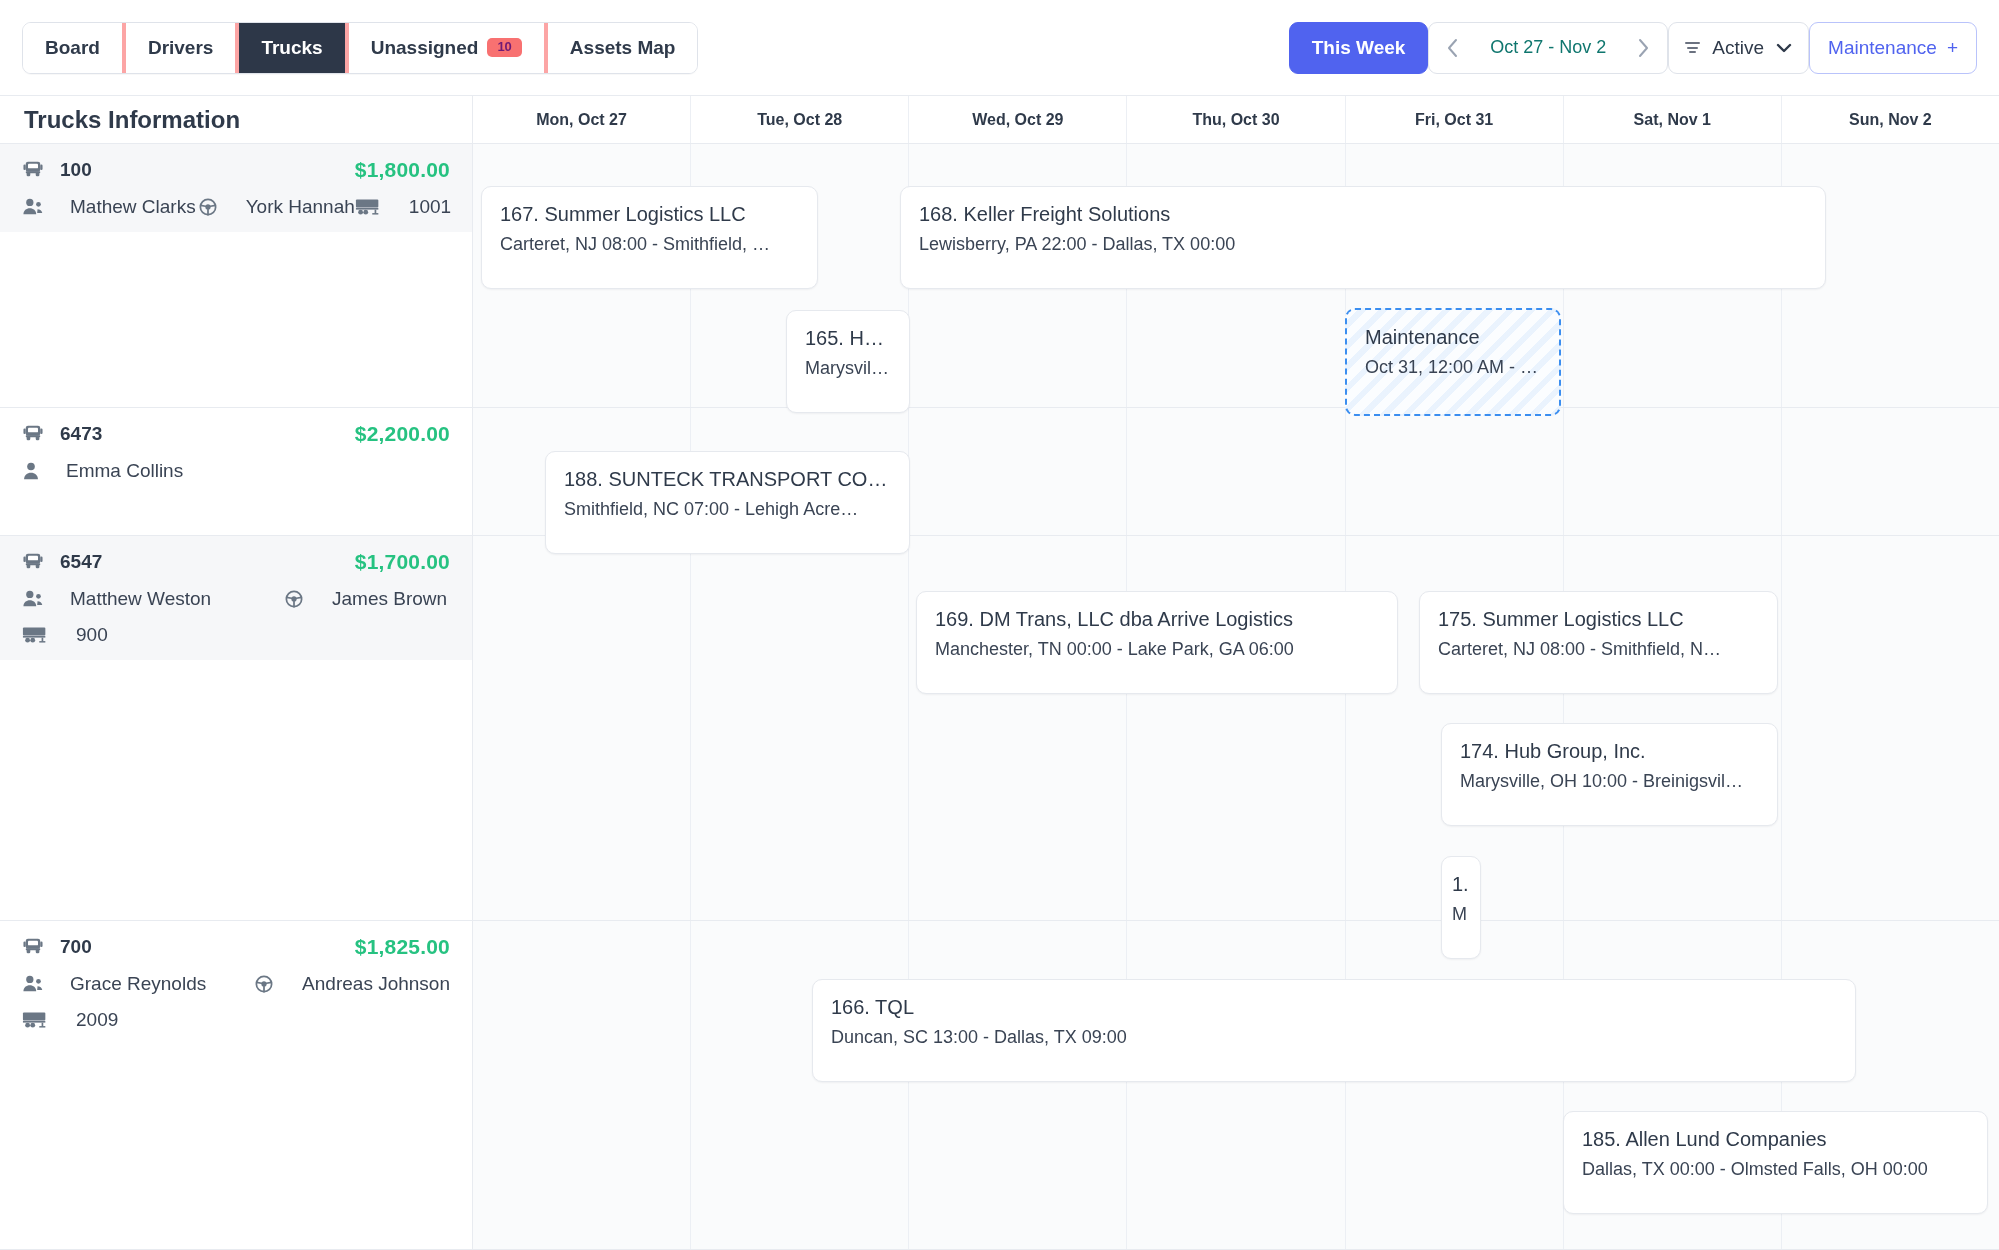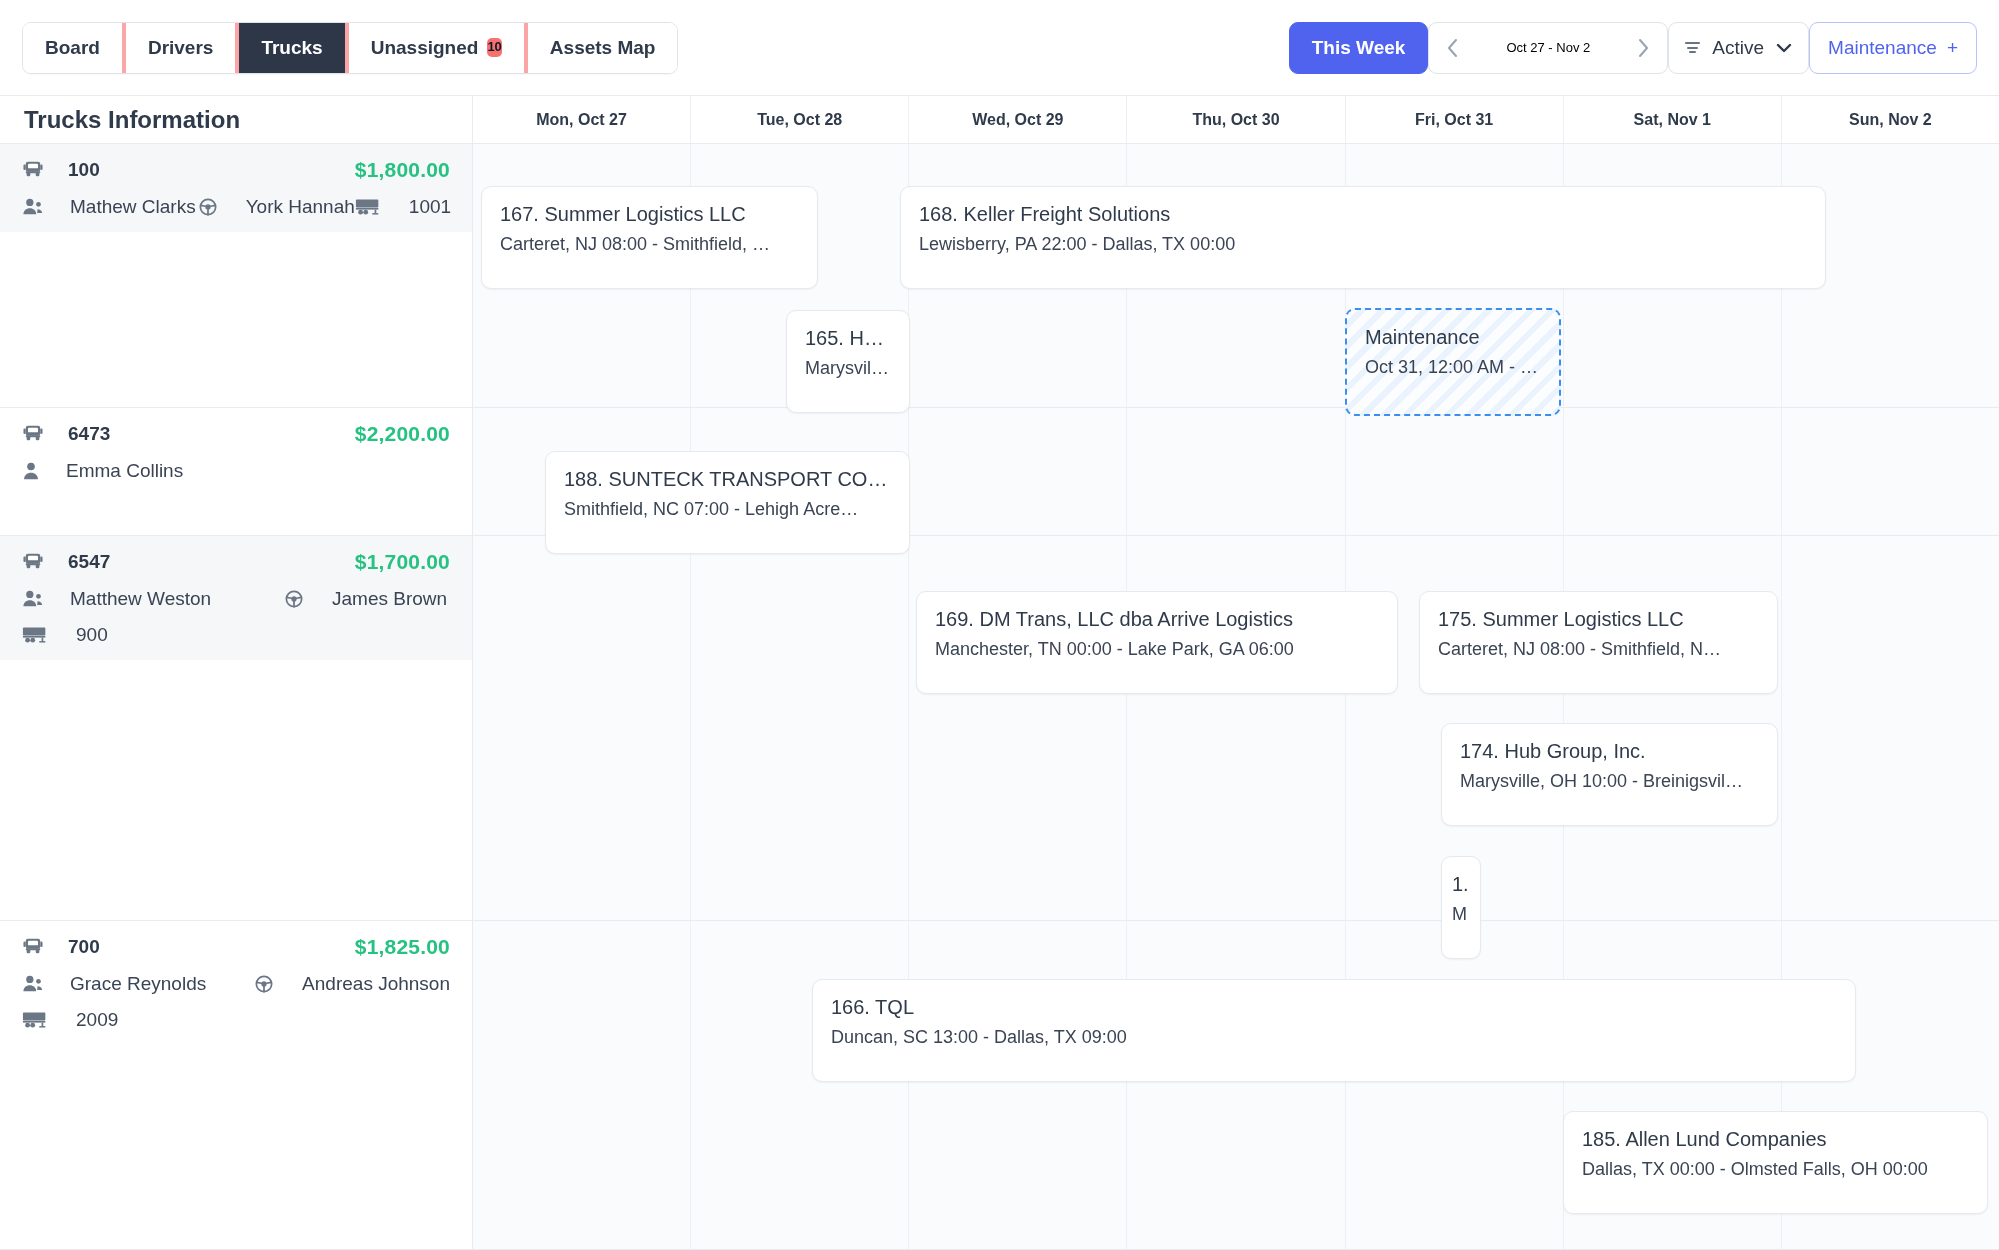--- a/index.html
+++ b/index.html
@@ -37,24 +37,24 @@
     font-weight: 700;
     color: #2f3a4a;
     background: #fff;
     border-right: 4px solid #fca5a5;
     cursor: pointer;
     white-space: nowrap;
   }
   .tab:last-child { border-right: none; }
   .tab.active { background: #2d3748; color: #fff; }
   .badge {
-    background: #f87171; color: #0f172a;
+    background: #f87171; color: #701a75;
     font-size: 13px; font-weight: 700;
     border-radius: 5px;
-    padding: 2px 0;
+    padding: 2px 10px;
     line-height: 1.15;
   }
 
   .topright { display: flex; align-items: center; }
 
   .btn {
     height: 52px;
     display: flex; align-items: center; justify-content: center;
     border-radius: 9px;
     font-size: 19px;
@@ -74,21 +74,21 @@
     gap: 12px;
   }
   .btn-accent {
     background: #fff; color: #5063ef;
     border: 1px solid #b9c3fb;
     padding: 0 18px;
     gap: 10px;
     font-weight: 500;
   }
   .daterange { min-width: 240px; justify-content: space-between; }
-  .daterange .rng { font-weight: 500; font-size: 13px; color:#000000; }
+  .daterange .rng { font-weight: 500; font-size: 18px; color:#0f766e; }
   .chev { color: #9aa3b2; display:flex; align-items:center; }
   .filter-ico { display:flex; flex-direction:column; gap:2.5px; align-items:center; }
   .filter-ico i { display:block; height:2px; background:#6b7280; border-radius:2px; }
   .filter-ico i:nth-child(1){width:15px}
   .filter-ico i:nth-child(2){width:11px}
   .filter-ico i:nth-child(3){width:7px}
   .btn-outline .lbl { font-weight:500; }
 
   
   .board {
@@ -150,21 +150,21 @@
   .trow .side .info {
     padding: 14px 22px 14px 22px;
   }
   .trow.shaded .side .info { background: #f6f7f9; }
   .trow.shaded .side { background: #fff; }
 
   .tline1 {
     display: flex; align-items: center; justify-content: space-between;
     margin-bottom: 14px;
   }
-  .tid { display: flex; align-items: center; gap: 24px; font-size: 19px; font-weight: 700; color:#2f3a4a; }
+  .tid { display: flex; align-items: center; gap: 16px; font-size: 19px; font-weight: 700; color:#2f3a4a; }
   .money { font-size: 21px; font-weight: 700; color: #26c281; letter-spacing:.2px;}
 
   .tline2 { display: flex; align-items: center; margin-bottom: 14px; }
   .tline2:last-child { margin-bottom: 0; }
   .ent { display: flex; align-items: center; gap: 26px; font-size: 19px; color:#3a4454; white-space: nowrap; }
   .ent.first { width: 260px; }
 
   .ico { display:inline-flex; align-items:center; justify-content:center; color:#6b7785; flex:0 0 auto; }
 
   

